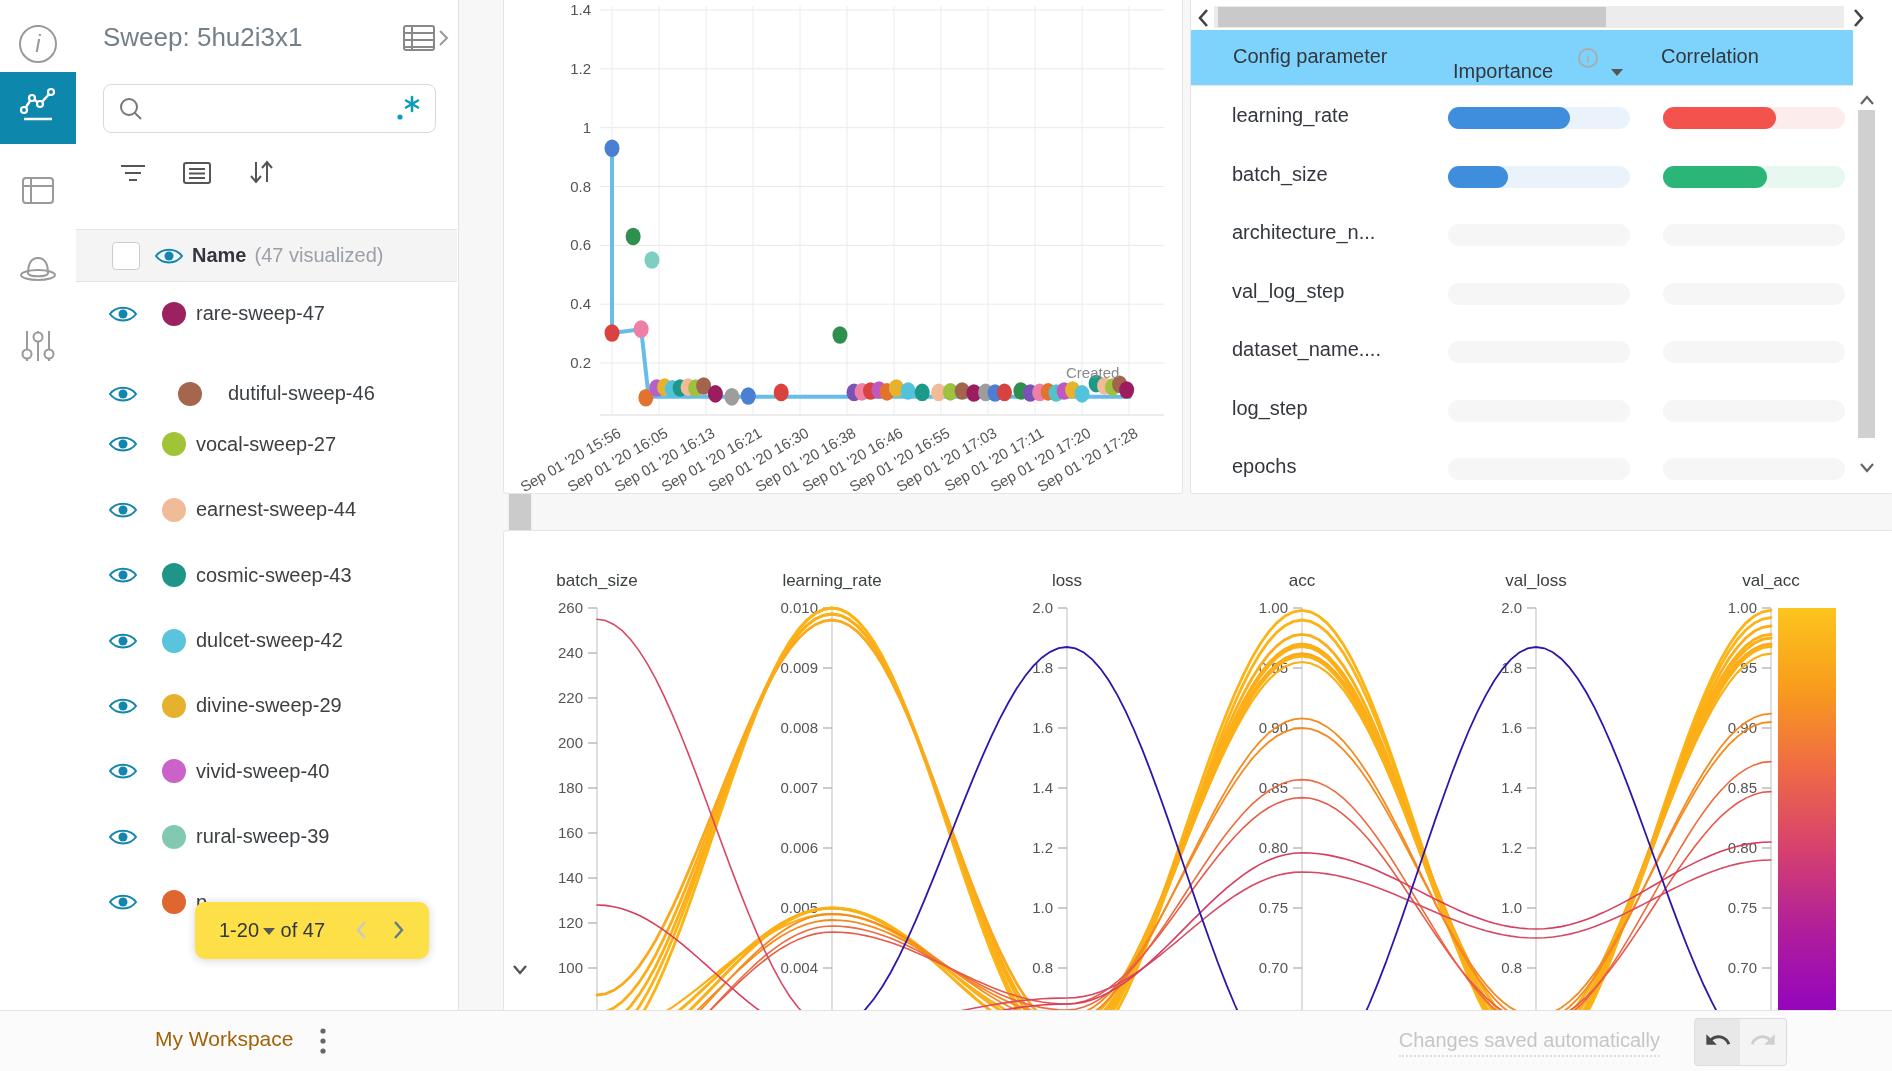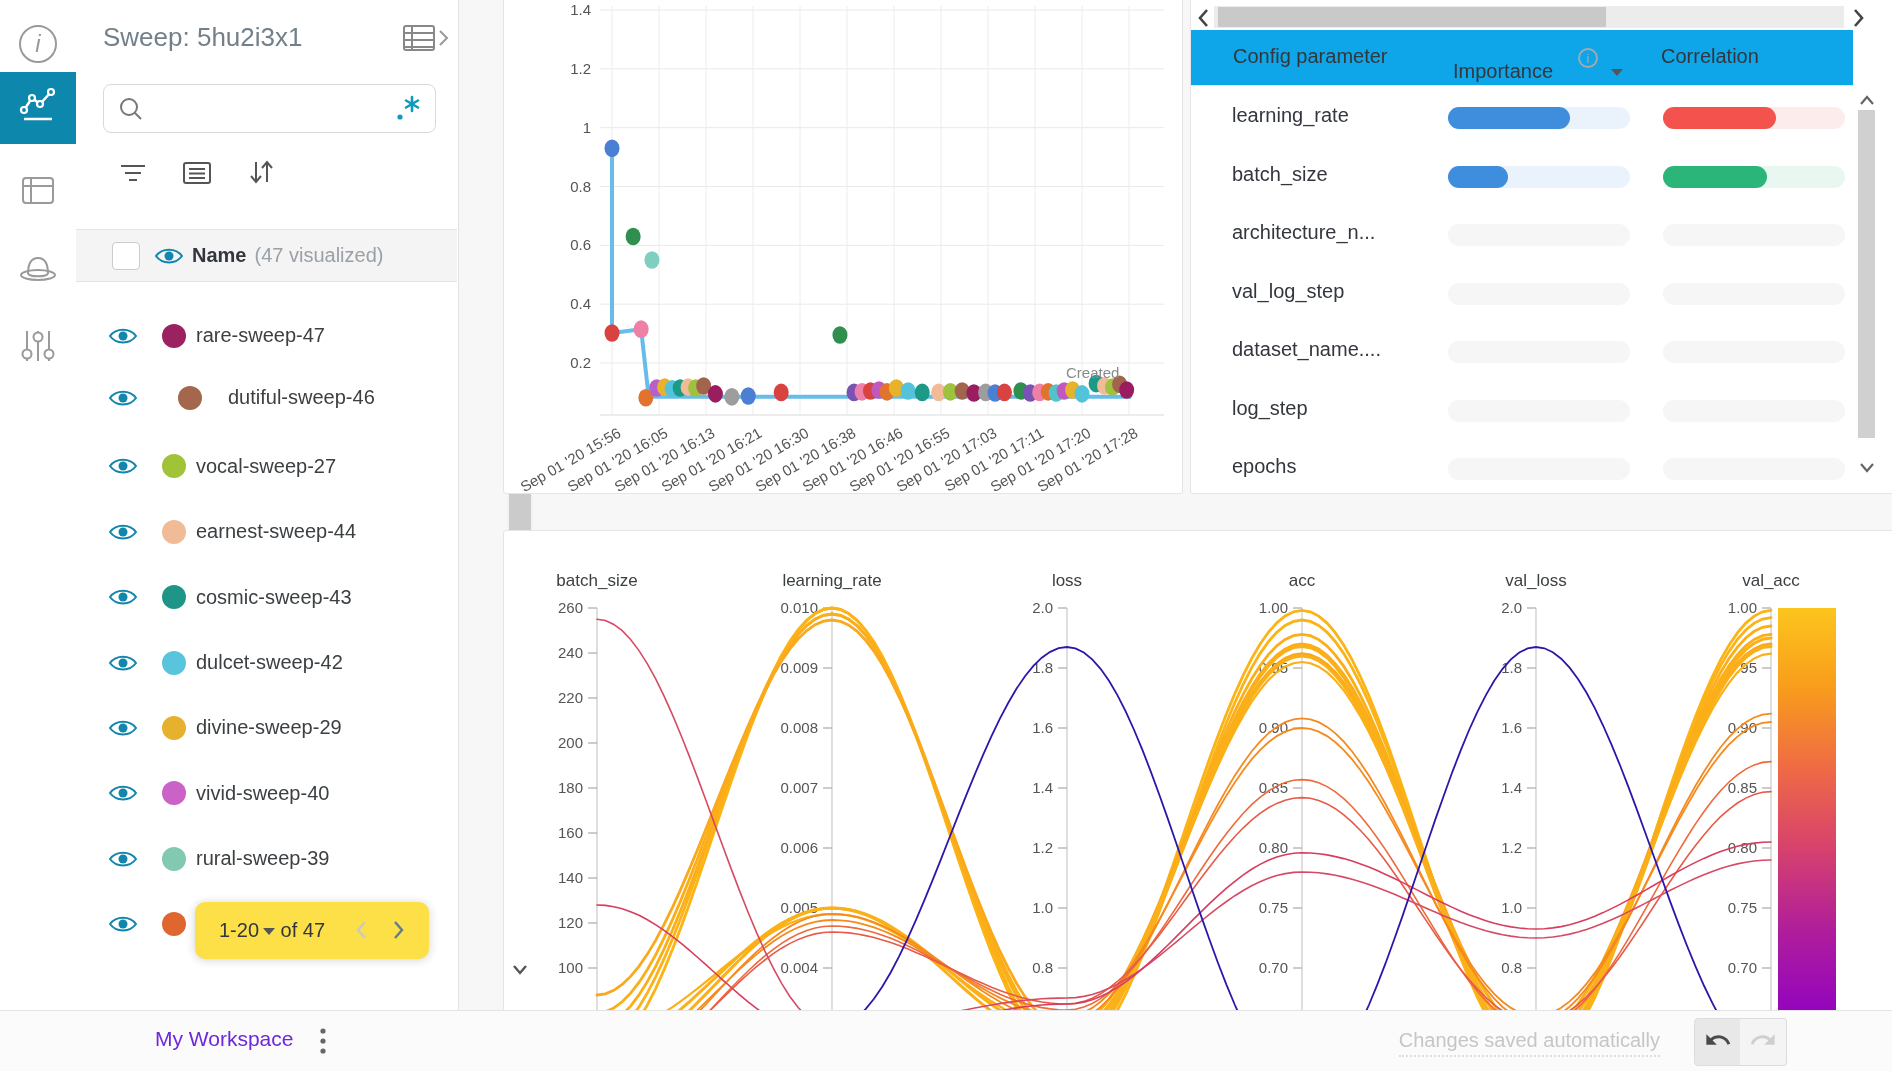--- a/index.html
+++ b/index.html
@@ -13,37 +13,37 @@
   .railbtn.active{background:#0e87ad;}
   
   .sweep{position:absolute;left:76px;top:0;width:382px;height:1011px;background:#fff;border-right:1px solid #e2e2e2;}
   .sweep-title{position:absolute;left:27px;top:22px;font-size:26px;color:#73808a;}
   .searchbox{position:absolute;left:27px;top:84px;width:331px;height:47px;border:1px solid #d9d9d9;border-radius:8px;background:#fff;}
   .searchbox input{position:absolute;left:46px;top:6px;width:240px;height:33px;border:none;outline:none;font-size:18px;color:#333;background:transparent;}
   .listheader{position:absolute;left:0;top:229px;width:381px;height:51px;background:#f4f4f4;border-top:1px solid #e4e4e4;border-bottom:1px solid #e4e4e4;display:flex;align-items:center;}
   .chk{width:26px;height:26px;background:#fff;border:1px solid #ccc;border-radius:4px;margin-left:36px;}
   .hdr-name{font-size:20px;font-weight:bold;color:#33373d;margin-left:8px;}
   .hdr-count{font-size:20px;color:#9aa0a6;margin-left:8px;}
-  .runlist{position:absolute;left:0;top:281px;width:430px;height:730px;overflow:hidden;margin-top:22px;}
+  .runlist{position:absolute;left:0;top:281px;width:430px;height:730px;overflow:hidden;}
   .runrow{position:absolute;left:0;width:430px;height:65px;display:flex;align-items:center;cursor:pointer;}
   .rundot{width:24px;height:24px;border-radius:50%;margin-left:24px;flex:0 0 auto;}
   .runname{font-size:20px;color:#3c4043;margin-left:10px;white-space:nowrap;}
   .vtrack{position:absolute;left:431px;top:281px;width:26px;height:730px;background:#f3f3f3;}
   .vthumb{position:absolute;left:433px;top:281px;width:22px;height:432px;background:#cbcbcb;}
   .pagpill{position:absolute;left:119px;top:902px;width:234px;height:57px;background:#fde047;border-radius:10px;box-shadow:0 1px 10px rgba(0,0,0,.18);display:flex;align-items:center;z-index:5;}
   .pagtext{font-size:20px;color:#33373d;margin-left:24px;}
   .caret-down{display:inline-block;width:0;height:0;border-left:6px solid transparent;border-right:6px solid transparent;border-top:7px solid #555;margin-left:4px;vertical-align:middle;}
   
-  .ptable-hdr{position:absolute;left:1191px;top:30px;width:662px;height:55px;background:#0ea5e9;border-bottom:1px solid #e8e8e8;}
+  .ptable-hdr{position:absolute;left:1191px;top:30px;width:662px;height:55px;background:#7dd3fc;border-bottom:1px solid #e8e8e8;}
   .ptable-hdr span{position:absolute;top:15px;font-size:20px;color:#33373d;}
   .bar{position:absolute;height:22px;border-radius:11px;}
   .pname{position:absolute;left:1232px;font-size:20px;color:#33373d;}
   
   .bottombar{position:absolute;left:0;top:1010px;width:1892px;height:61px;background:#fbfbfb;border-top:1px solid #e4e4e4;}
-  .ws-title{position:absolute;left:155px;top:16px;font-size:21px;color:#6d28d9;}
+  .ws-title{position:absolute;left:155px;top:16px;font-size:21px;color:#a16207;}
   .status{position:absolute;right:232px;top:18px;font-size:20px;color:#c6c6c6;border-bottom:2px dotted #ddd;padding-bottom:3px;}
   .histbtn{position:absolute;top:7px;width:46px;height:46px;border:1px solid #dcdcdc;display:flex;align-items:center;justify-content:center;cursor:pointer;}
   .undo{left:1694px;background:#e8e8e8;border-radius:4px 0 0 4px;}
   .redo{left:1740px;background:#f4f4f4;border-radius:0 4px 4px 0;border-left:none;}
   svg text{font-family:"Liberation Sans","DejaVu Sans",sans-serif;}
 </style>
 </head>
 <body>
 
 <div class="app">
@@ -186,21 +186,21 @@
         <div class="runrow" style="top: 0px;">
           <span style="margin-left:32px;display:flex;">
             <svg width="30" height="20" viewBox="0 0 30 20">
               <path d="M2 10 C8 1.5 22 1.5 28 10 C22 18.5 8 18.5 2 10 Z" fill="none" stroke="#1286ad" stroke-width="2"></path>
               <circle cx="15" cy="10" r="4.5" fill="#1286ad"></circle>
             </svg>
           </span>
           <span class="rundot" style="background:#9c2160"></span>
           <span class="runname">rare-sweep-47</span>
         </div>
-        <div class="runrow" style="top: 62px; gap: 16px;">
+        <div class="runrow" style="top: 80px; gap: 16px;">
           <span style="margin-left:32px;display:flex;">
             <svg width="30" height="20" viewBox="0 0 30 20">
               <path d="M2 10 C8 1.5 22 1.5 28 10 C22 18.5 8 18.5 2 10 Z" fill="none" stroke="#1286ad" stroke-width="2"></path>
               <circle cx="15" cy="10" r="4.5" fill="#1286ad"></circle>
             </svg>
           </span>
           <span class="rundot" style="background:#a4674d"></span>
           <span class="runname">dutiful-sweep-46</span>
         </div>
         <div class="runrow" style="top: 130.8px;">

